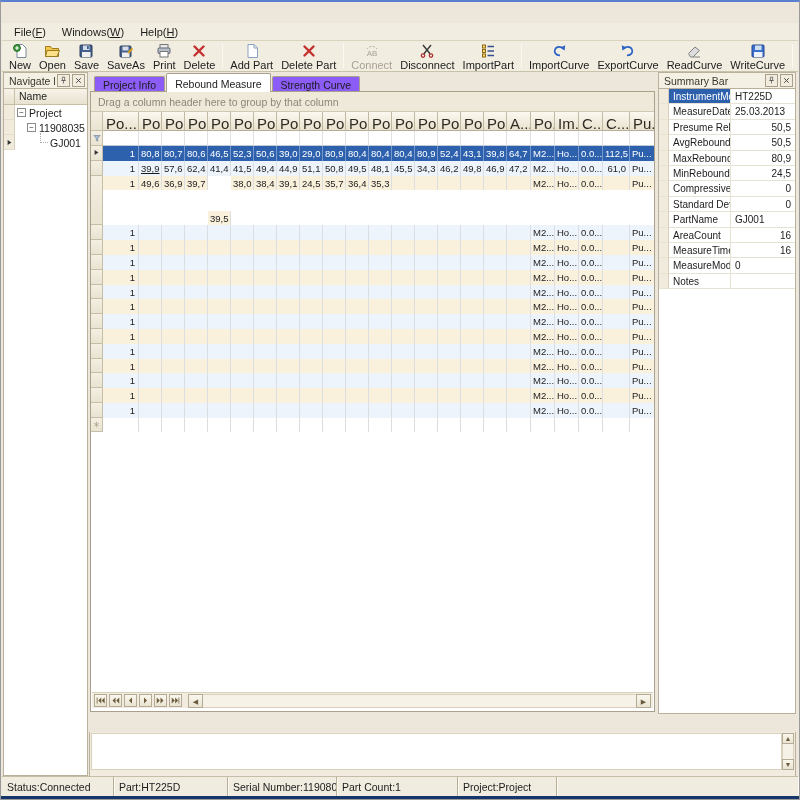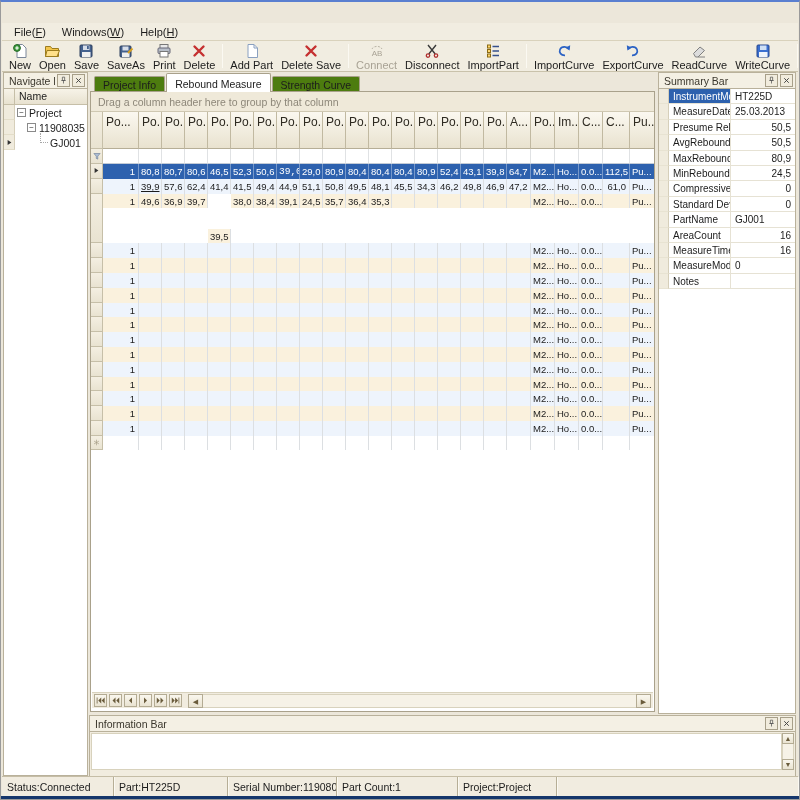--- a/index.html
+++ b/index.html
@@ -45,30 +45,30 @@
   .tree-row { display:flex; height:15px; align-items:center; }
   .tree-ind { width:11px; align-self:stretch; background:#f0ebdd; border-right:1px solid #d6cfba; border-bottom:1px solid #e3ddc9; display:flex; align-items:center; justify-content:center; }
   .tree-ind svg { width:5px; height:7px; }
   .tree-label { font-size:10.5px; white-space:nowrap; overflow:hidden; }
   .expand-box { width:9px; height:9px; border:1px solid #8a8a8a; background:#fff; font-size:8px; line-height:7px; text-align:center; color:#333; margin-right:3px; flex:none; }
   .tree-elbow { width:8px; height:10px; border-left:1px dotted #a8a8a8; border-bottom:1px dotted #a8a8a8; margin:-6px 2px 4px 3px; flex:none; }
 
   
   .center { position:absolute; left:88px; top:0; width:565px; height:642px; }
   .tabs { display:flex; height:20px; align-items:flex-end; padding-left:4px; }
-  .tab { border:1px solid #a9a18b; border-bottom:none; background:#4d7c0f; padding:2px 8px 2px 8px; font-size:10.5px; margin-right:1px; border-radius:2px 2px 0 0; height:16px; }
+  .tab { border:1px solid #a9a18b; border-bottom:none; background:#8b5cf6; padding:2px 8px 2px 8px; font-size:10.5px; margin-right:1px; border-radius:2px 2px 0 0; height:16px; }
   .tab.active { background:#fff; height:19px; padding-top:4px; position:relative; z-index:2; }
   .page { position:absolute; left:0; right:0; top:19px; bottom:2px; border:1px solid #a9a18b; background:#fff; overflow:hidden; }
   .group-panel { height:20px; background:#efe9d9; border-bottom:1px solid #cfc8b2; padding:4px 0 0 7px; font-size:10.5px; color:#8d8779; }
 
   .grid { position:relative; }
   .grow { display:flex; }
   .gind { width:12px; flex:none; background:linear-gradient(#f4efe2,#e9e3d1); border-right:1px solid #c6bfa8; border-bottom:1px solid #c6bfa8; display:flex; align-items:center; justify-content:center; }
   .gind svg { display:block; }
-  .hcell { flex:none; height:37px; background:linear-gradient(#fbf8f0,#e9e2cf); border-right:1px solid #c1b9a1; border-bottom:1px solid #b6ae96; font-size:12px; color:#2f2b22; padding:3px 2px 0 3px; overflow:hidden; white-space:nowrap; }
+  .hcell { flex:none; height:19px; background:linear-gradient(#fbf8f0,#e9e2cf); border-right:1px solid #c1b9a1; border-bottom:1px solid #b6ae96; font-size:15px; color:#2f2b22; padding:3px 2px 0 3px; overflow:hidden; white-space:nowrap; }
   .fcell { flex:none; height:15px; background:#fff; border-right:1px solid #e0e2e4; border-bottom:1px solid #c3cbd6; }
   .dcell { flex:none; height:14.8px; border-right:1px solid #dcdfe2; font-size:9.5px; padding:2px 3px 0 2px; overflow:hidden; white-space:nowrap; }
   .dcell.num { text-align:right; }
   .row-odd  .dcell { background:#eef4fc; }
   .row-even .dcell { background:#faf1dd; }
   .row-sel .dcell { background:#2d61ae; color:#fff; border-right:1px solid rgba(255,255,255,.35); }
   .newrow .dcell { background:#fff; height:14px; }
 
   .grid-bottom { position:absolute; left:1px; right:1px; bottom:3px; height:16px; display:flex; align-items:center; background:#f1ecdf; border-top:1px solid #d8d2bd; }
   .nav-btn { width:13px; height:13px; border:1px solid #b3ab93; background:linear-gradient(#faf7ee,#e9e3d1); margin-left:2px; display:flex; align-items:center; justify-content:center; }
@@ -180,21 +180,21 @@
           </svg>
         </span>
         <span class="tlabel">Add Part</span>
       </div>
       <div class="tbtn">
         <span class="ticon">
           <svg viewBox="0 0 16 16">
             <path d="M3.5 3.5l9 9M12.5 3.5l-9 9" stroke="#c53030" stroke-width="2.4" stroke-linecap="round"></path>
           </svg>
         </span>
-        <span class="tlabel">Delete Save</span>
+        <span class="tlabel">Delete Part</span>
       </div>
       <div class="tb-sep"></div>
       <div class="tbtn disabled">
         <span class="ticon">
           <svg viewBox="0 0 16 16">
             <path d="M3 6c1.5-3.5 8.5-3.5 10 0" fill="none" stroke="#b9b4a6" stroke-dasharray="2 1.4"></path>
             <text x="8" y="13" font-size="8" fill="#a8a294" text-anchor="middle">AB</text>
           </svg>
         </span>
         <span class="tlabel">Connect</span>
@@ -380,21 +380,21 @@
                   <path d="M1 1l6 4-6 4z" fill="#333"></path>
                 </svg>
               </div>
               <div class="dcell num" style="width: 36px;">1</div>
               <div class="dcell num" style="width: 23px;">80,8</div>
               <div class="dcell num" style="width: 23px;">80,7</div>
               <div class="dcell num" style="width: 23px;">80,6</div>
               <div class="dcell num" style="width: 23px;">46,5</div>
               <div class="dcell num" style="width: 23px;">52,3</div>
               <div class="dcell num" style="width: 23px;">50,6</div>
-              <div class="dcell num" style="width: 23px; font-family: Liberation Mono, monospace;">39,0</div>
+              <div class="dcell num" style="width: 23px;">39,0</div>
               <div class="dcell num" style="width: 23px;">29,0</div>
               <div class="dcell num" style="width: 23px;">80,9</div>
               <div class="dcell num" style="width: 23px;">80,4</div>
               <div class="dcell num" style="width: 23px;">80,4</div>
               <div class="dcell num" style="width: 23px;">80,4</div>
               <div class="dcell num" style="width: 23px;">80,9</div>
               <div class="dcell num" style="width: 23px;">52,4</div>
               <div class="dcell num" style="width: 23px;">43,1</div>
               <div class="dcell num" style="width: 23px;">39,8</div>
               <div class="dcell num" style="width: 24px;">64,7</div>
@@ -946,33 +946,20 @@
           </div>
           <div class="sum-row">
             <div class="sum-ind"></div>
             <div class="sum-label">Notes</div>
             <div class="sum-value"></div>
           </div>
         </div>
     </div>
 
     <div class="info-panel">
-      <div class="dock-caption">
-        <span class="dc-title">Information Bar</span>
-        <span class="dc-btn">
-            <svg viewBox="0 0 12 12">
-              <path d="M4.5 1.5h3v4.5h-3zM3 6h6M6 6v4" stroke="#555" fill="none"></path>
-            </svg>
-          </span>
-        <span class="dc-btn">
-            <svg viewBox="0 0 12 12">
-              <path d="M3 3l6 6M9 3l-6 6" stroke="#444" stroke-width="1.3"></path>
-            </svg>
-          </span>
-      </div>
       <div class="info-body">
         <div class="info-text"></div>
         <div class="vscroll">
           <div class="scroll-arrow">▲</div>
           <div class="scroll-track"></div>
           <div class="scroll-arrow">▼</div>
         </div>
       </div>
     </div>
 

